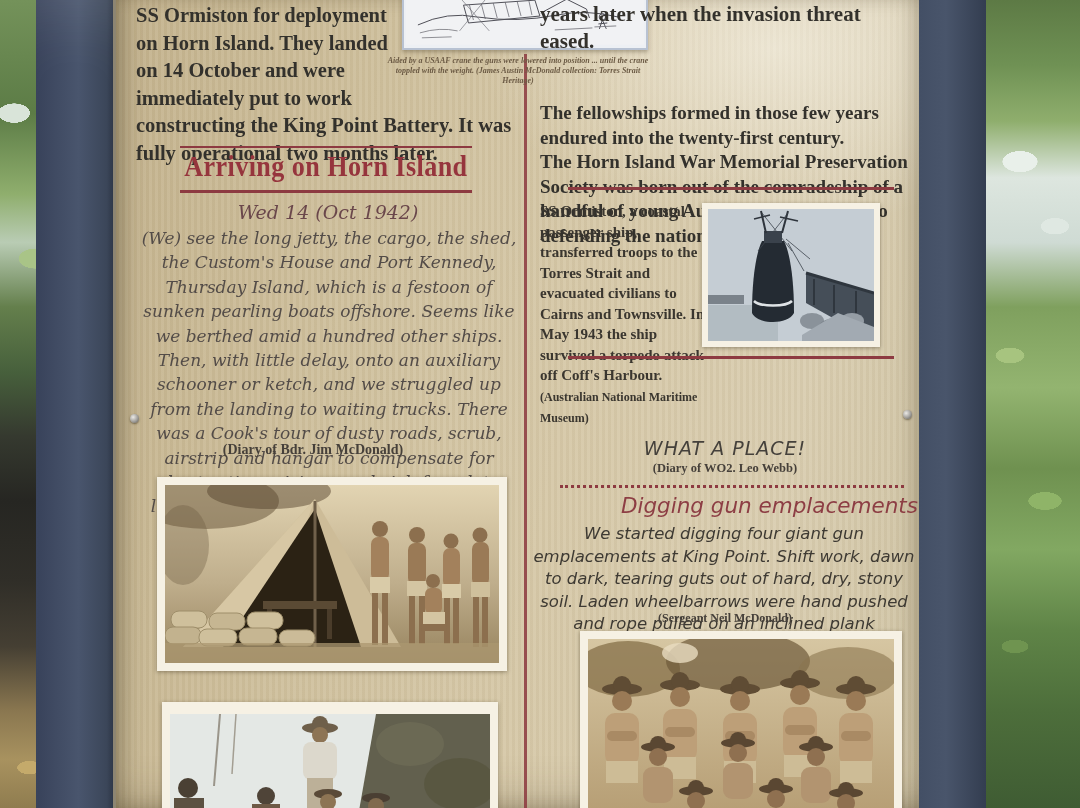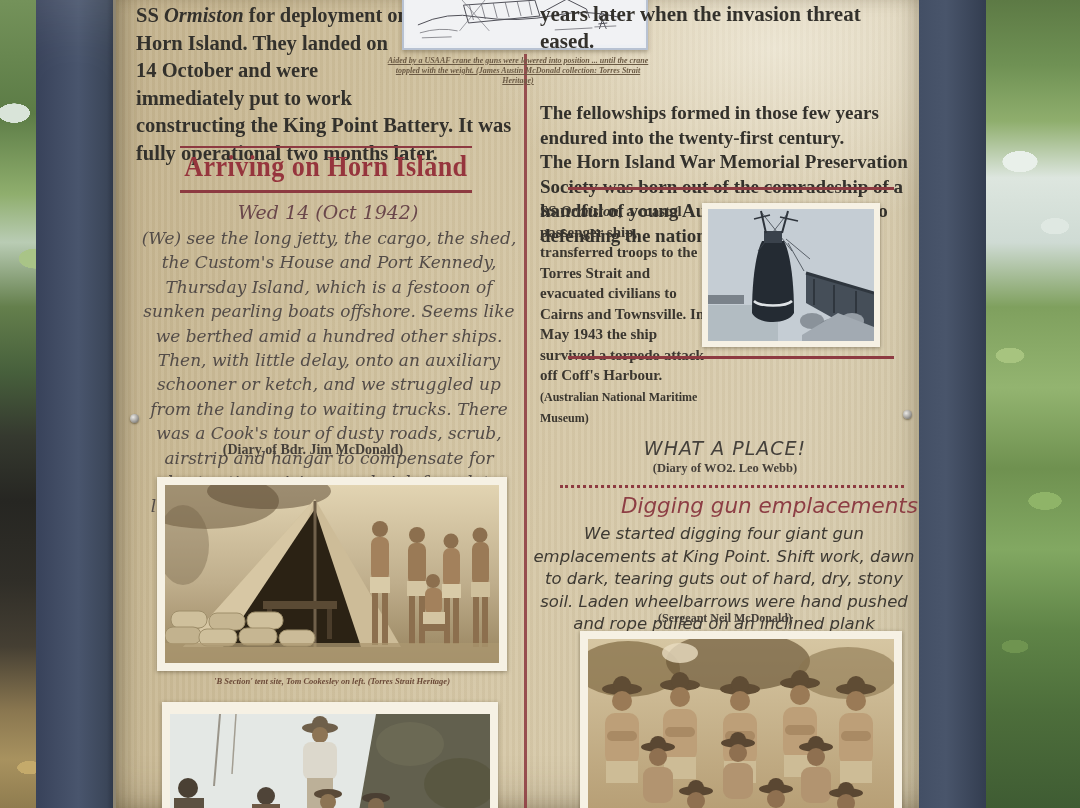--- a/index.html
+++ b/index.html
@@ -46,21 +46,21 @@
   .screw{position:absolute;width:9px;height:9px;border-radius:50%;
     background:radial-gradient(circle at 35% 35%, #eceae6, #a09e9a 55%, #54514c);
     box-shadow:0 1px 2px rgba(40,30,10,.5);}
   .col-divider{position:absolute;left:408px;top:54px;width:2.5px;height:754px;background:#8d3a41;opacity:.85;}
   .rule{position:absolute;background:#8d3a41;}
   .dotsep{position:absolute;border-top:3px dotted #8d3a41;height:0;}
   
   .boldpara{font-family:"Liberation Serif",serif;font-weight:700;color:#33312c;}
   .intro{position:absolute;left:20px;top:2px;width:388px;font-size:20.5px;line-height:27.5px;}
   .intro-spacer{float:right;width:112px;height:86px;}
-  .ship-name{font-style:italic;}
+  .ship-name{}
   .tr-para{position:absolute;left:424px;top:1px;width:336px;font-size:21px;line-height:27px;}
   .fellowship{position:absolute;left:424px;top:57px;width:402px;font-size:19px;line-height:24.5px;margin-top:44px;}
   .fellowship p{margin:0;}
   .arr-heading{position:absolute;left:34px;top:149px;width:352px;text-align:center;
     font-weight:700;font-size:30px;color:#96353d;letter-spacing:.5px;}
   .arr-heading .condense{display:inline-block;transform:scaleX(.87);transform-origin:center;}
   .hand1{font-family:"DejaVu Serif",serif;font-style:italic;}
   .hand2{font-family:"DejaVu Sans",sans-serif;font-style:italic;}
   .date1{position:absolute;left:28px;top:201px;width:368px;text-align:center;
     font-size:19px;color:#6a474b;}
@@ -80,21 +80,21 @@
   .credit2{left:416px;top:461px;width:386px;font-size:12.5px;}
   .dig-head{position:absolute;left:416px;top:493px;width:386px;text-align:right;
     font-size:21.5px;color:#8d3e44;}
   .dig-text{position:absolute;left:410px;top:523px;width:396px;text-align:center;
     font-size:16.5px;line-height:22.5px;color:#3e3a33;}
   .credit3{left:416px;top:611px;width:386px;font-size:12px;}
   .sketch-fig{position:absolute;left:286px;top:-12px;width:246px;height:62px;
     background:#edf0f4;border:2px solid #b8c2d2;padding:2px;box-shadow:0 2px 4px rgba(60,50,30,.35);}
   .sketch-fig svg{display:block;width:100%;height:100%;}
   .sketch-caption{position:absolute;left:270px;top:56px;width:264px;text-align:center;
-    font-style:italic;font-weight:600;font-size:8px;line-height:10px;color:#6b5a44;text-decoration:underline;}
+    font-style:italic;font-weight:600;font-size:8px;line-height:10px;color:#6b5a44;}
   .caption-tent{position:absolute;left:24px;top:676px;width:384px;text-align:center;
     font-style:italic;font-weight:700;font-size:8.5px;color:#6b4a38;}
   
   .photo{position:absolute;background:#f6f1e4;padding:8px;box-shadow:0 1px 4px rgba(60,50,30,.45);}
   .photo svg{display:block;width:100%;height:100%;}
   .photo-tent{left:41px;top:477px;width:350px;height:194px;}
   .photo-men{left:46px;top:702px;width:336px;height:130px;padding-bottom:0;}
   .photo-ship{left:586px;top:203px;width:178px;height:144px;padding:6px;}
   .photo-group{left:464px;top:631px;width:322px;height:200px;padding-bottom:0;}
 </style>
@@ -193,21 +193,20 @@
             <rect x="44" y="128" width="36" height="17" rx="8" fill="#c6b692" stroke="#9e8e6a"></rect>
             <rect x="82" y="127" width="36" height="17" rx="8" fill="#cfc09c" stroke="#9e8e6a"></rect>
           <rect x="0" y="142" width="36" height="17" rx="8" fill="#c2b28e" stroke="#9e8e6a"></rect>
             <rect x="34" y="144" width="38" height="17" rx="8" fill="#cfc09c" stroke="#9e8e6a"></rect>
             <rect x="74" y="143" width="38" height="17" rx="8" fill="#c6b692" stroke="#9e8e6a"></rect>
             <rect x="114" y="145" width="36" height="16" rx="8" fill="#cbbb98" stroke="#9e8e6a"></rect>
         </g>
         <rect y="158" width="334" height="20" fill="#ab9770" opacity=".75"></rect>
       </svg>
     </div>
-    <div class="caption-tent">'B Section' tent site, Tom Cookesley on left. (Torres Strait Heritage)</div>
 
     <div class="photo photo-men">
       <svg viewBox="0 0 320 114">
         <rect width="320" height="114" fill="#e4e8e5"></rect>
         <polygon points="206,0 320,0 320,114 186,114" fill="#62604e"></polygon>
         <ellipse cx="240" cy="30" rx="34" ry="22" fill="#6e6c56" opacity=".8"></ellipse>
         <ellipse cx="290" cy="70" rx="36" ry="26" fill="#57553f" opacity=".8"></ellipse>
         <line x1="50" y1="0" x2="44" y2="72" stroke="#9a958a" stroke-width="2"></line>
         <line x1="66" y1="0" x2="62" y2="60" stroke="#a39e92" stroke-width="1.5"></line>
         <ellipse cx="150" cy="14" rx="18" ry="5.5" fill="#6e5f4a"></ellipse>

